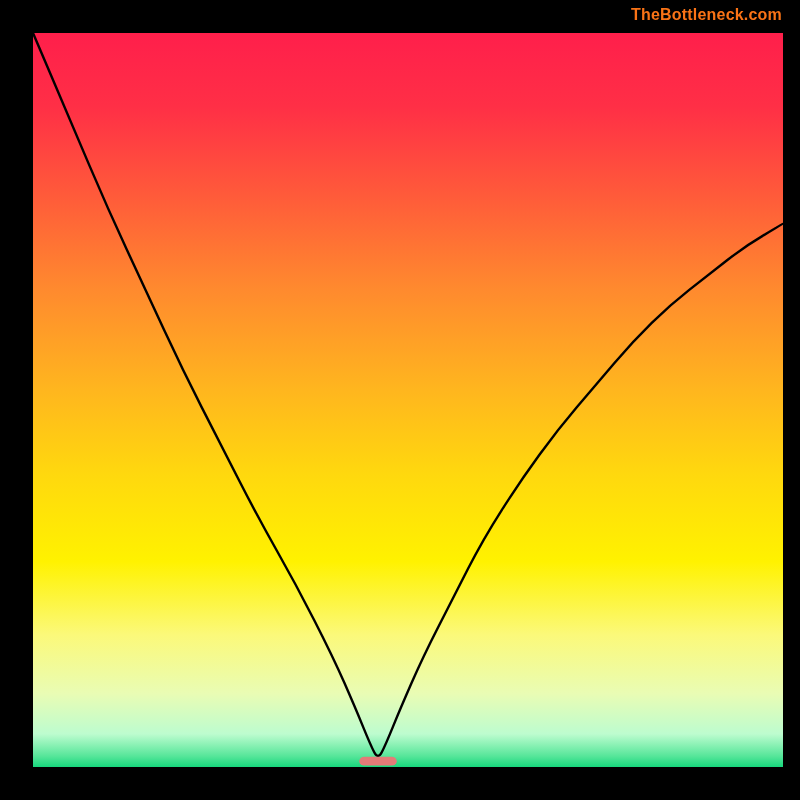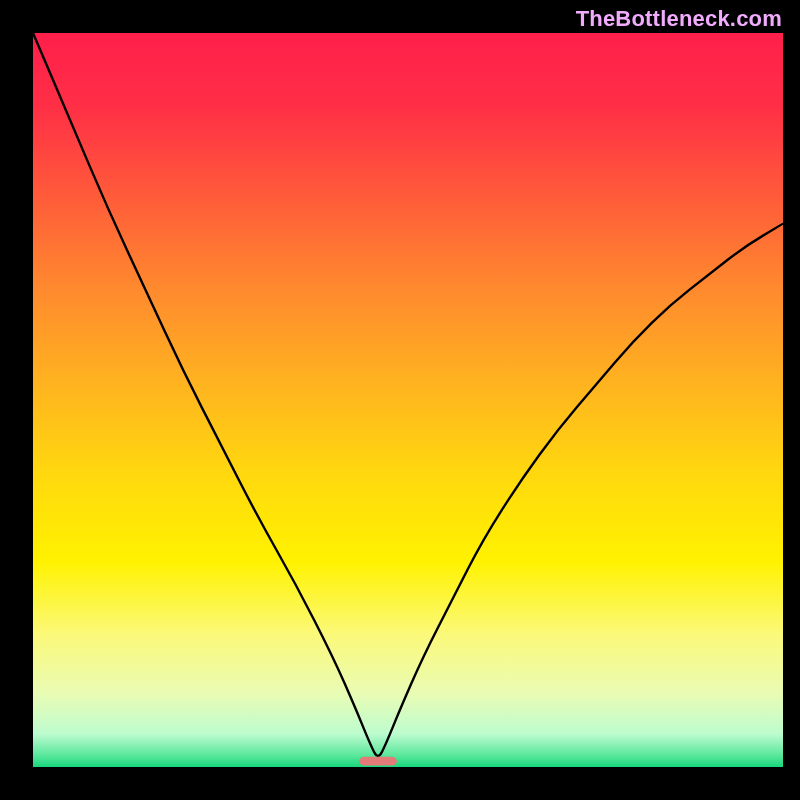--- a/index.html
+++ b/index.html
@@ -14,22 +14,22 @@
   .frame {
     position: absolute;
     left: 0; top: 0;
     width: 800px; height: 800px;
     background: #000;
   }
   .watermark {
     position: absolute;
     top: 6px;
     right: 18px;
-    color: #f0abfc;
-    font-size: 22px;
+    color: #f97316;
+    font-size: 16px;
     font-weight: 600;
     letter-spacing: 0.2px;
     user-select: none;
   }
   svg {
     position: absolute;
     left: 0; top: 0;
   }
 </style>
 </head>

